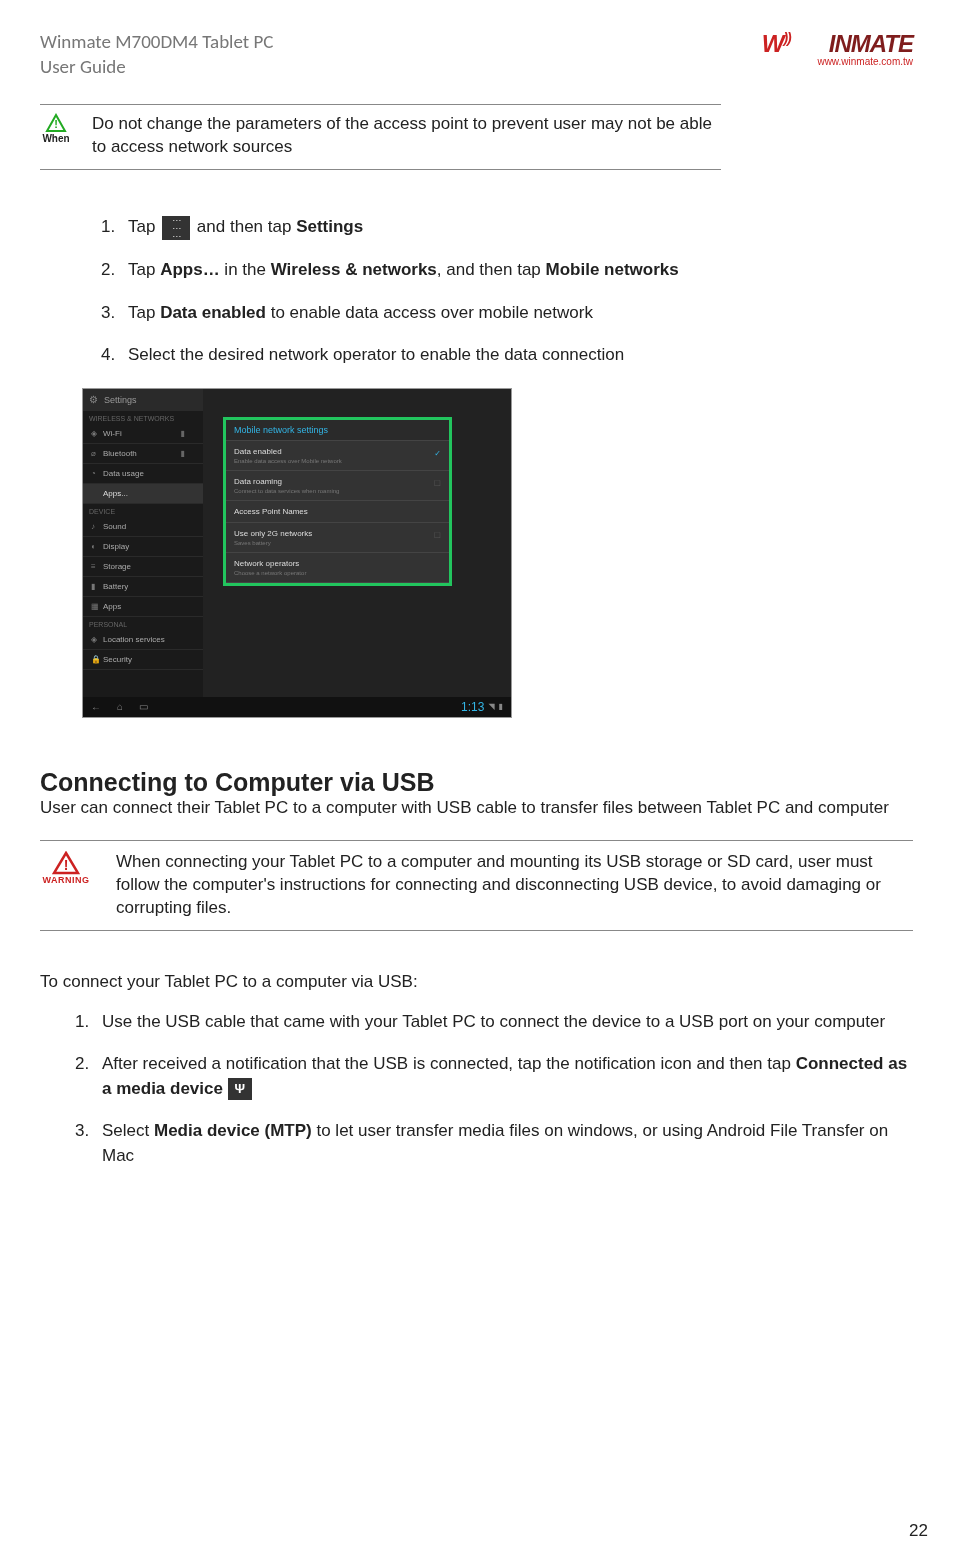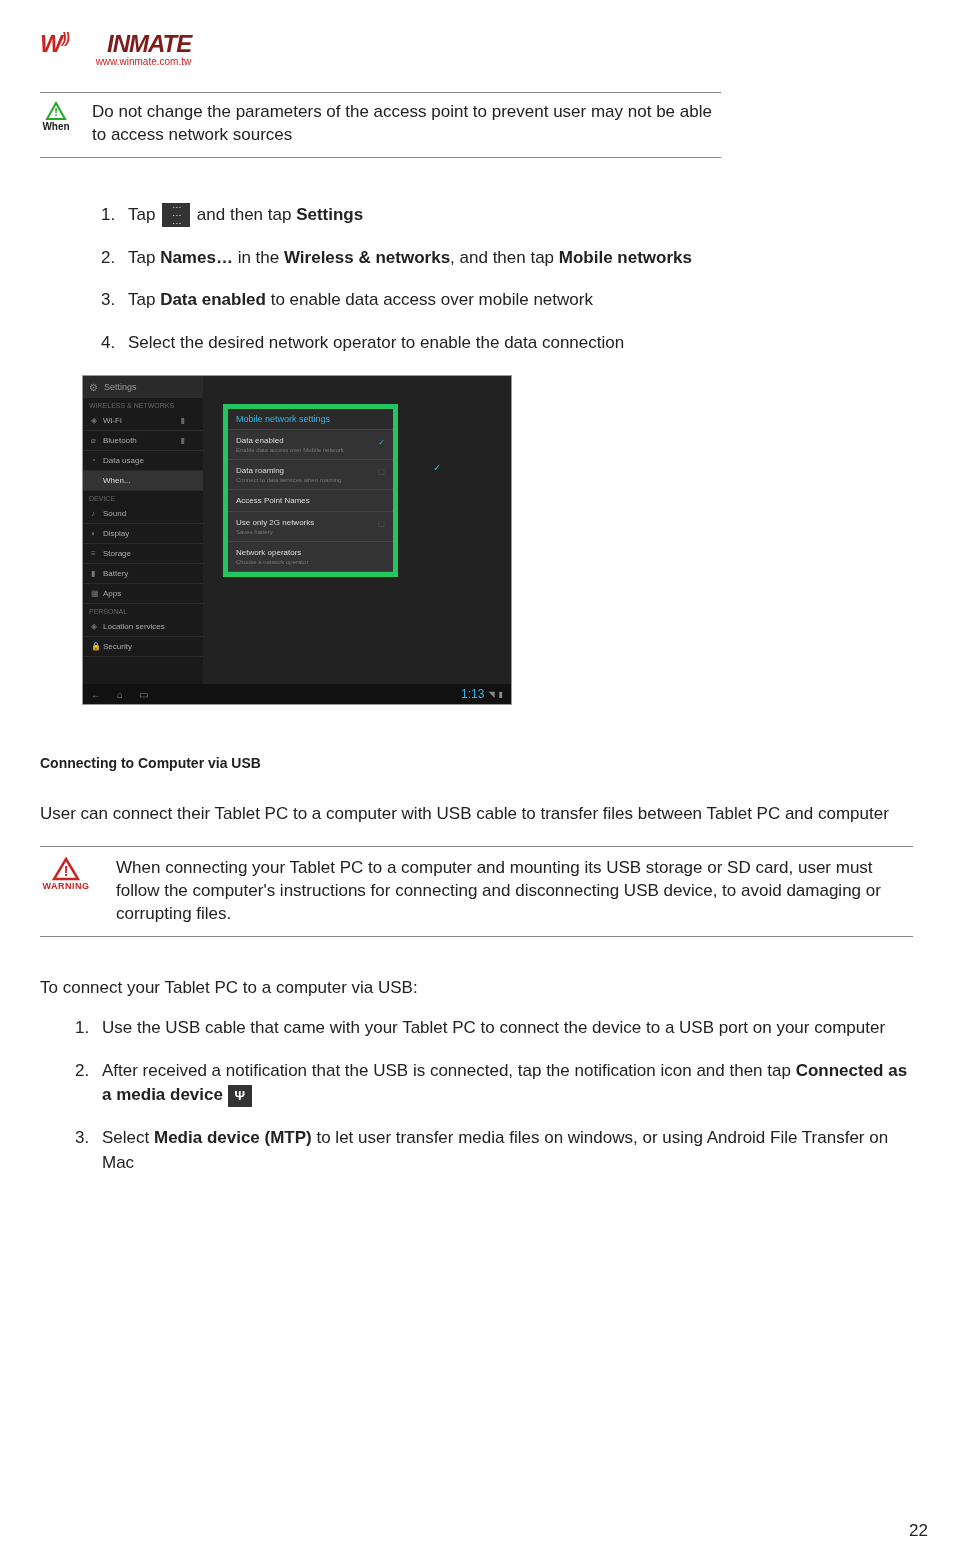--- a/index.html
+++ b/index.html
@@ -48,21 +48,21 @@
       gap: 20px;
       margin-bottom: 45px;
       width: 78%;
     }
     .note-icon { width: 32px; flex-shrink: 0; text-align: center; }
     .note-icon svg { display: block; margin: 0 auto; }
     .note-icon-label { font-size: 10px; font-weight: bold; }
     .note-text, .warn-text { font-size: 17px; line-height: 1.35; }
     .section { margin-left: 26px; margin-bottom: 18px; }
     .h4 { font-weight: bold; font-size: 17px; margin-bottom: 20px; }
-    .h3 { font-weight: bold; font-size: 14px; margin-bottom: 32px; }
+    .h3 { font-weight: bold; font-size: 25px; margin-bottom: 0; }
     ol { margin-left: 54px; margin-bottom: 20px; }
     ol li { margin-bottom: 18px; line-height: 1.45; padding-left: 8px; }
     .apps-icon {
       display: inline-block;
       width: 28px; height: 24px;
       background: #333;
       vertical-align: middle;
       position: relative;
       margin: 0 2px;
     }
@@ -116,23 +116,23 @@
     .ss-gear { color: #888; font-size: 10px; }
     .ss-section-label { color: #666; font-size: 7px; padding: 4px 6px 2px; }
     .ss-item { display: flex; align-items: center; padding: 5px 8px; border-bottom: 1px solid #2a2a2a; }
     .ss-item-icon { color: #777; font-size: 8px; width: 12px; }
     .ss-item-text { color: #aaa; font-size: 8px; }
     .ss-item.highlight { background: #333; }
     .ss-item.highlight .ss-item-text { color: #ddd; }
     .ss-popup {
       position: absolute;
       left: 140px; top: 28px;
-      width: 175px;
+      width: 229px;
       background: #333;
-      border: 5px solid #22c55e;
+      border: 3px solid #22c55e;
     }
     .ss-popup-header {
       background: #2a2a2a;
       color: #33b5e5;
       font-size: 9px;
       padding: 5px 8px;
       border-bottom: 1px solid #444;
     }
     .ss-popup-item {
       padding: 6px 8px;
@@ -184,20 +184,24 @@
     .warn-icon { width: 52px; flex-shrink: 0; text-align: center; }
     .warn-icon svg { display: block; margin: 0 auto; }
     .warn-icon-label { font-size: 9px; font-weight: bold; color: #c22; letter-spacing: 0.5px; }
     .page-num { position: absolute; bottom: 22px; right: 35px; font-size: 17px; }
     b { font-weight: bold; }
   </style>
 </head>
 <body>
 
 <div class="header">
+  <div class="header-title">
+    <div>Winmate M700DM4 Tablet PC</div>
+    <div>User Guide</div>
+  </div>
   <div class="logo">
     <div class="logo-main"><span class="w-red">W</span><span class="signal">))</span><span class="rest">INMATE</span></div>
     <div class="logo-url">www.winmate.com.tw</div>
   </div>
 </div>
 
 <div class="note-box">
   <div class="note-icon">
     <svg width="22" height="20" viewBox="0 0 22 20">
       <polygon points="11,2 20,18 2,18" fill="none" stroke="#2a2" stroke-width="2"></polygon>
@@ -207,21 +211,21 @@
   </div>
   <div class="note-text">Do not change the parameters of the access point to prevent user may not be able to access network sources</div>
 </div>
 
 <div class="section">
   <ol>
     <li>
       <span>Tap </span><span class="apps-icon"></span><span> and then tap </span><b>Settings</b>
     </li>
     <li>
-      <span>Tap </span><b>Names…</b><span> in the </span><b>Wireless &amp; networks</b><span>, and then tap </span><b>Mobile networks</b>
+      <span>Tap </span><b>Apps…</b><span> in the </span><b>Wireless &amp; networks</b><span>, and then tap </span><b>Mobile networks</b>
     </li>
     <li>
       <span>Tap </span><b>Data enabled</b><span> to enable data access over mobile network</span>
     </li>
     <li>Select the desired network operator to enable the data connection</li>
   </ol>
 </div>
 
 <div class="screenshot">
   <div class="ss-sidebar">
@@ -239,21 +243,21 @@
         <span class="ss-item-icon">⌀</span>
         <span class="ss-item-text">Bluetooth</span>
         <span class="ss-right-toggle">▮</span>
       </div>
     <div class="ss-item">
         <span class="ss-item-icon">◔</span>
         <span class="ss-item-text">Data usage</span>
       </div>
     <div class="ss-item highlight">
         <span class="ss-item-icon"></span>
-        <span class="ss-item-text">When...</span>
+        <span class="ss-item-text">Apps...</span>
       </div>
     <div class="ss-section-label">DEVICE</div>
     <div class="ss-item">
         <span class="ss-item-icon">♪</span>
         <span class="ss-item-text">Sound</span>
       </div>
     <div class="ss-item">
         <span class="ss-item-icon">◐</span>
         <span class="ss-item-text">Display</span>
       </div>

